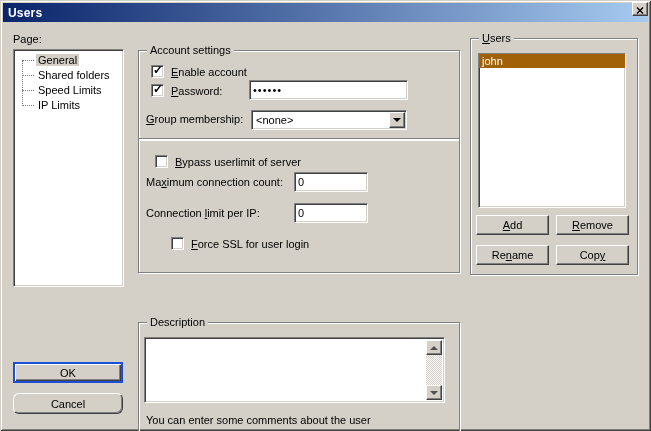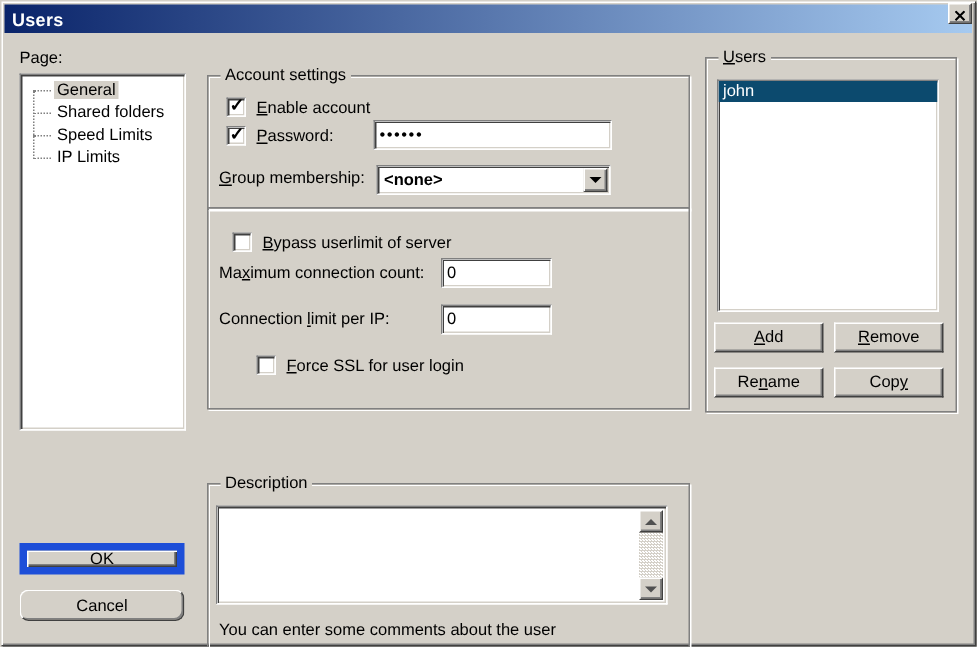--- a/index.html
+++ b/index.html
@@ -49,21 +49,21 @@
   }
   .btn95 {
     background:#d4d0c8;
     border:1px solid; border-color:#fff #404040 #404040 #fff;
     box-shadow: inset -1px -1px 0 #808080;
     font-family:"Liberation Sans", sans-serif; font-size:11px; color:#000;
     display:flex; align-items:center; justify-content:center;
     cursor:default;
   }
   .btn95.default {
-    border:5px solid #1d4ed8;
+    border:2px solid #1d4ed8;
     box-shadow: inset 1px 1px 0 #fff, inset -1px -1px 0 #404040, inset -2px -2px 0 #808080;
   }
   .label { position:absolute; white-space:nowrap; }
   .cbrow {
     position:absolute; display:flex; align-items:center; gap:7px; white-space:nowrap;
   }
   .checkbox {
     width:13px; height:13px; flex:0 0 13px; position:relative;
     background:#fff;
     border:1px solid; border-color:#808080 #fff #fff #808080;
@@ -71,21 +71,21 @@
   }
   .checkbox.checked::after {
     content:"✓"; position:absolute; left:1px; top:-2px;
     font-size:12px; font-weight:bold; color:#000; line-height:13px;
   }
   input.field {
     position:absolute; font-family:"Liberation Sans", sans-serif; font-size:11px;
     padding:2px 3px; outline:none;
   }
   .combobox { position:absolute; }
-  .combo-text { position:absolute; left:4px; top:3px;font-weight:bold; }
+  .combo-text { position:absolute; left:4px; top:3px; }
   .combo-btn {
     position:absolute; right:1px; top:1px; bottom:1px; width:16px;
     background:#d4d0c8;
     border:1px solid; border-color:#fff #404040 #404040 #fff;
     box-shadow: inset -1px -1px 0 #808080;
     display:flex; align-items:center; justify-content:center;
   }
   .arrow-down {
     width:0; height:0;
     border-left:4px solid transparent; border-right:4px solid transparent;
@@ -103,21 +103,21 @@
   .tree-item::before {
     content:""; position:absolute; left:8px; top:7px; width:12px;
     border-top:1px dotted #808080;
   }
   .tree-item .ti-label { padding:0 2px; }
   .tree-item.selected .ti-label { background:#d4d0c8; }
   .listbox { position:absolute; overflow:hidden; }
   .list-item {
     height:14px; line-height:14px; padding-left:3px;
   }
-  .list-item.selected { background:#0c4a6e; color:#fff; }
+  .list-item.selected { background:#a16207; color:#fff; }
   .textarea-wrap { position:absolute; }
   .scrollbar {
     position:absolute; right:2px; top:2px; bottom:2px; width:16px;
     background-image:conic-gradient(#fff 25%, #d4d0c8 0 50%, #fff 0 75%, #d4d0c8 0);
     background-size:2px 2px;
   }
   .sb-btn {
     position:absolute; left:0; width:16px; height:15px;
     background:#d4d0c8;
     border:1px solid; border-color:#fff #404040 #404040 #fff;

